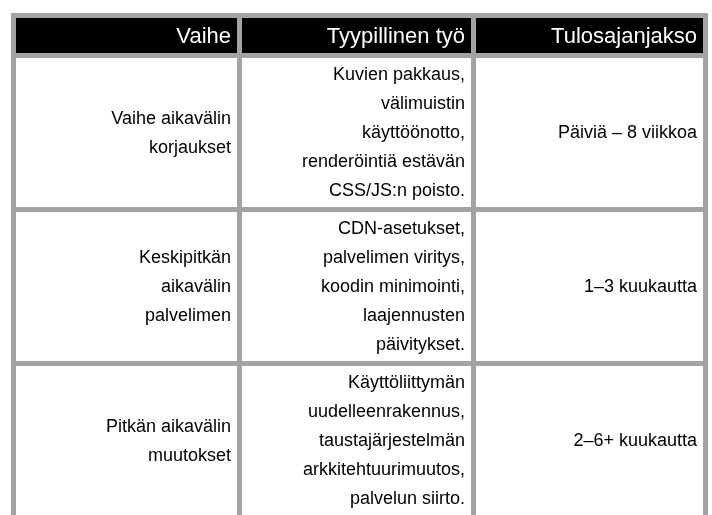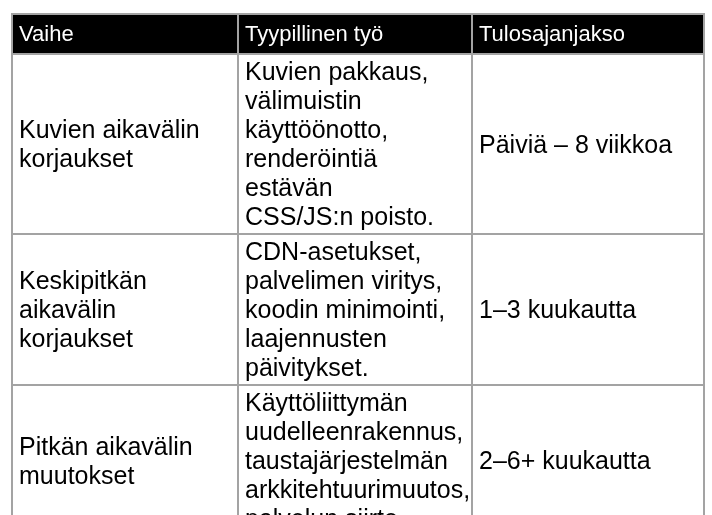--- a/index.html
+++ b/index.html
@@ -20,35 +20,35 @@
     position: absolute;
     left: 11px;
     top: 13px;
     width: 692px;
     border-collapse: collapse;
     table-layout: fixed;
     border: 2px solid #000000;
   }
   table.phases-table th,
   table.phases-table td {
-    border: 2px solid #a3a3a3;
-    text-align: left;
+    border: 5px solid #a3a3a3;
+    text-align: right;
     vertical-align: middle;
     padding: 2px 6px;
     box-sizing: border-box;
   }
   table.phases-table th {
     background: #000000;
     color: #ffffff;
     font-size: 22px;
     font-weight: 400;
     height: 40px;
   }
   table.phases-table td {
-    font-size: 25px;
+    font-size: 18px;
     line-height: 29px;
     white-space: pre-line;
     background: #ffffff;
   }
   tr.row-short  td { height: 150px; }
   tr.row-mid    td { height: 144px; }
   tr.row-long   td { height: 143px; margin-left: 48px; }
 </style>
 </head>
 <body>
@@ -62,33 +62,33 @@
     </colgroup>
     <thead>
       <tr>
         <th>Vaihe</th>
         <th>Tyypillinen työ</th>
         <th>Tulosajanjakso</th>
       </tr>
     </thead>
     <tbody>
       <tr class="row-short">
-        <td>Kuvien aikavälin
+        <td>Vaihe aikavälin
 korjaukset</td>
         <td>Kuvien pakkaus,
 välimuistin
 käyttöönotto,
 renderöintiä estävän
 CSS/JS:n poisto.</td>
         <td>Päiviä – 8 viikkoa</td>
       </tr>
       <tr class="row-mid">
         <td>Keskipitkän
 aikavälin
-korjaukset</td>
+palvelimen</td>
         <td>CDN-asetukset,
 palvelimen viritys,
 koodin minimointi,
 laajennusten
 päivitykset.</td>
         <td>1–3 kuukautta</td>
       </tr>
       <tr class="row-long">
         <td>Pitkän aikavälin
 muutokset</td>

